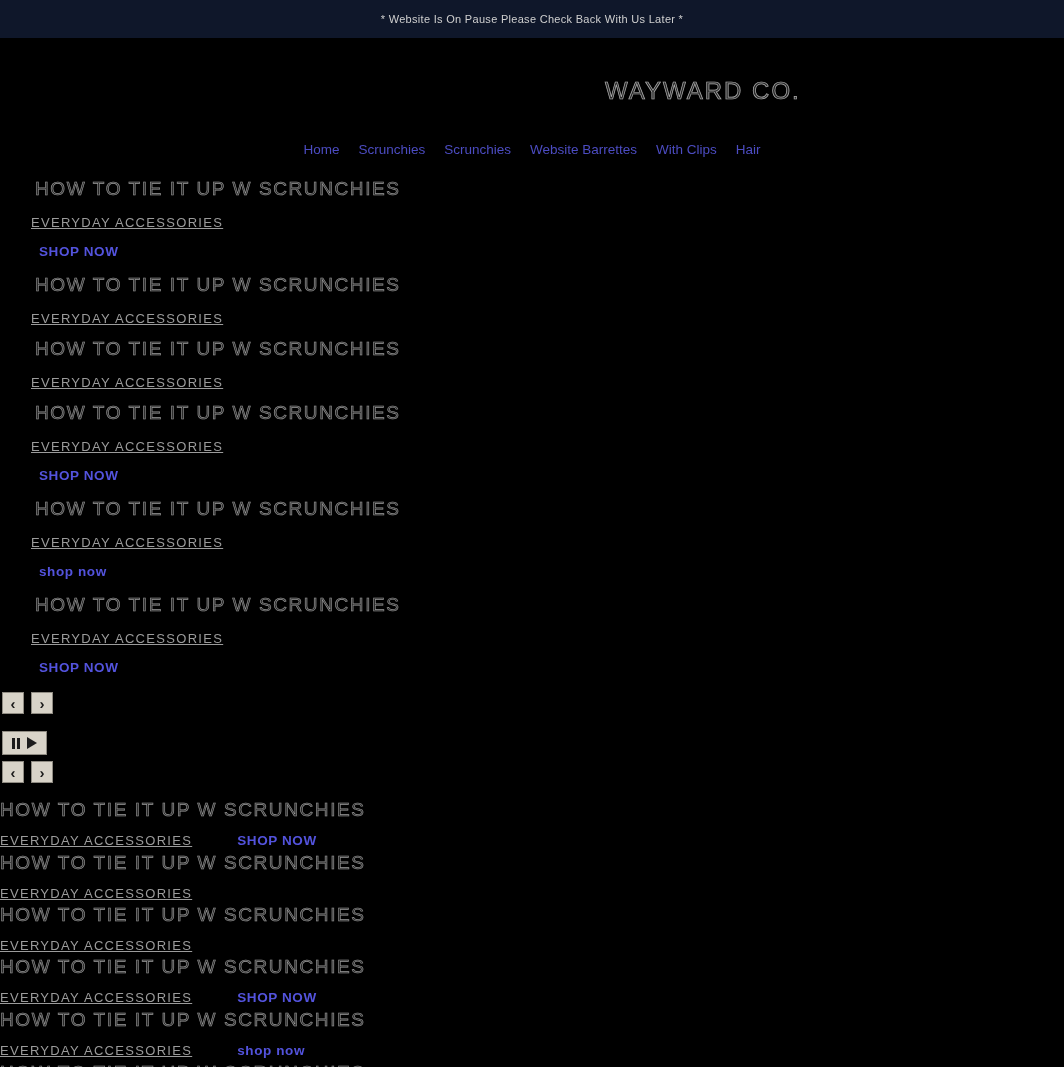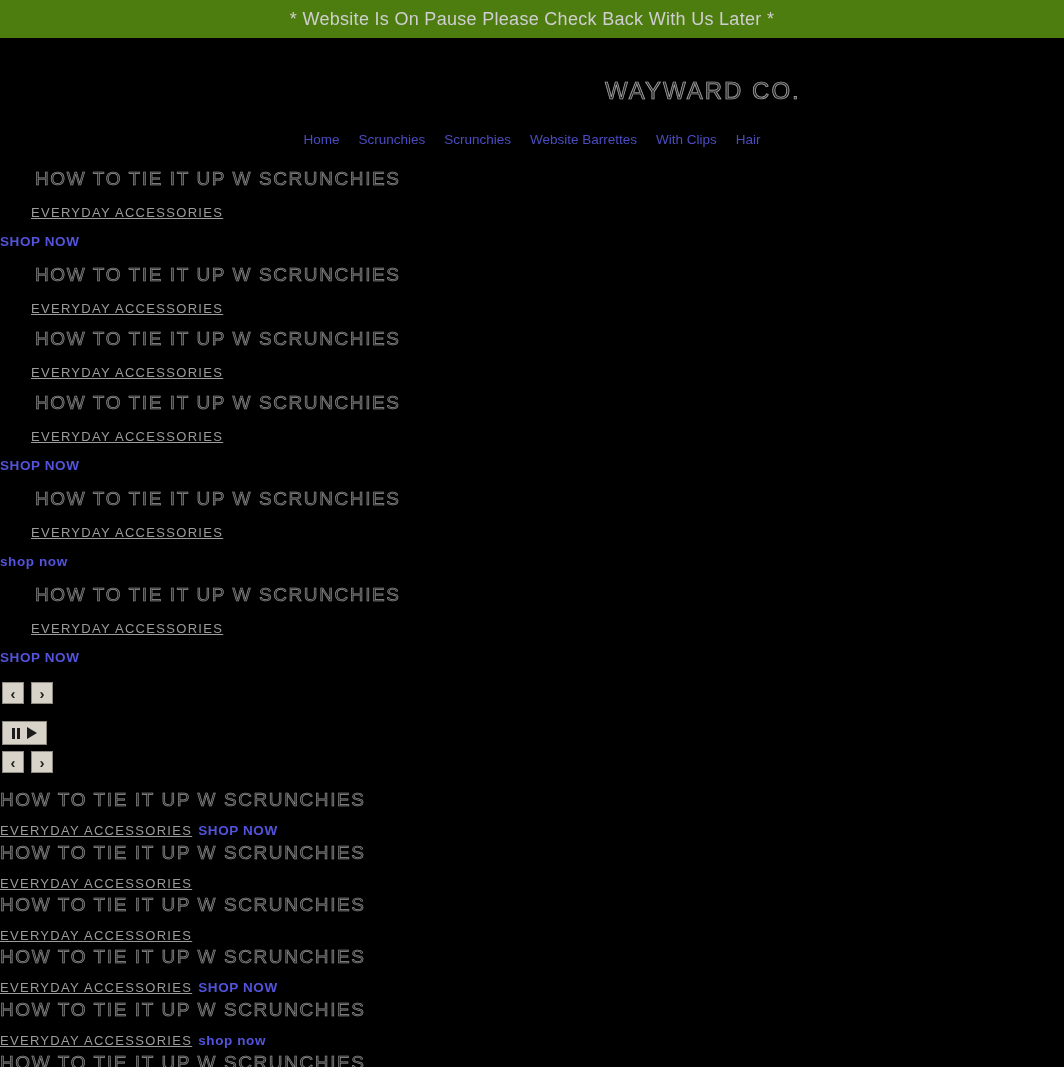--- a/index.html
+++ b/index.html
@@ -4,61 +4,61 @@
 <style>
   * { margin:0; padding:0; box-sizing:border-box; }
   html,body { width:1064px; height:1067px; overflow:hidden; }
   body {
     background:#000;
     font-family:"Liberation Sans", sans-serif;
     position:relative;
   }
   
   .banner {
-    height:38px; background:#4d7c0f; color:#cfcfcf;
+    height:38px; background:#0f172a; color:#cfcfcf;
     display:flex; align-items:center; justify-content:center;
-    font-size:18px; letter-spacing:0.3px;
+    font-size:11px; letter-spacing:0.3px;
   }
   
   .ghost {
     color:rgba(255,255,255,0.16);
     -webkit-text-stroke:0.6px rgba(255,255,255,0.55);
     text-transform:uppercase;
     font-weight:400;
   }
   .logo {
     display:block;
     margin:38px 0 0 605px;
     font-size:24px; letter-spacing:2px; line-height:30px;
     -webkit-text-stroke:0.7px rgba(255,255,255,0.65);
     white-space:nowrap;
   }
   
   .nav {
-    margin-top:26px; height:15px;
+    margin-top:36px; height:15px;
     display:flex; justify-content:center; gap:19px;
     font-size:13.5px;
   }
   .nav a { color:#4c4cc2; text-decoration:none; }
   
   .hero { margin-top:23px; }
   .slide-heading {
     display:block; margin-left:35px;
     font-size:19px; line-height:17px; letter-spacing:1.6px;
     white-space:nowrap;
   }
   .slide-label {
     display:block; margin:19px 0 0 31px;
     font-size:13px; line-height:13px; letter-spacing:1.3px;
     color:#9b9b9b; text-transform:uppercase;text-decoration:underline;
   }
   .cta {
     display:inline-block; margin:16px 0 0 0;
     font-size:13.5px; line-height:14px; letter-spacing:0.6px;
-    color:#5353dd; text-decoration:none; font-weight:700;
+    color:#5353dd; text-decoration:none; font-weight:700;padding-left:39px;
   }
   .cta:empty { display:none; }
   .hero-slide { margin-bottom:16px; }
   .hero-slide.no-cta { margin-bottom:15px; }
   
   .controls { margin-left:2px; }
   .ctrl-row { margin-top:6px; display:flex; gap:7px; }
   .ctrl-row.first { margin-top:6px; }
   .ctrl-row.pp { margin-top:17px; }
   .ctrl-btn {

